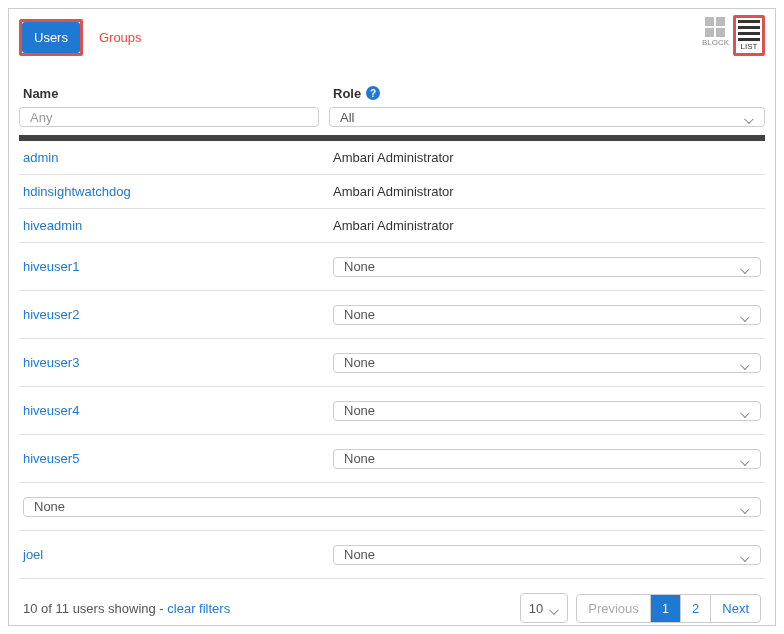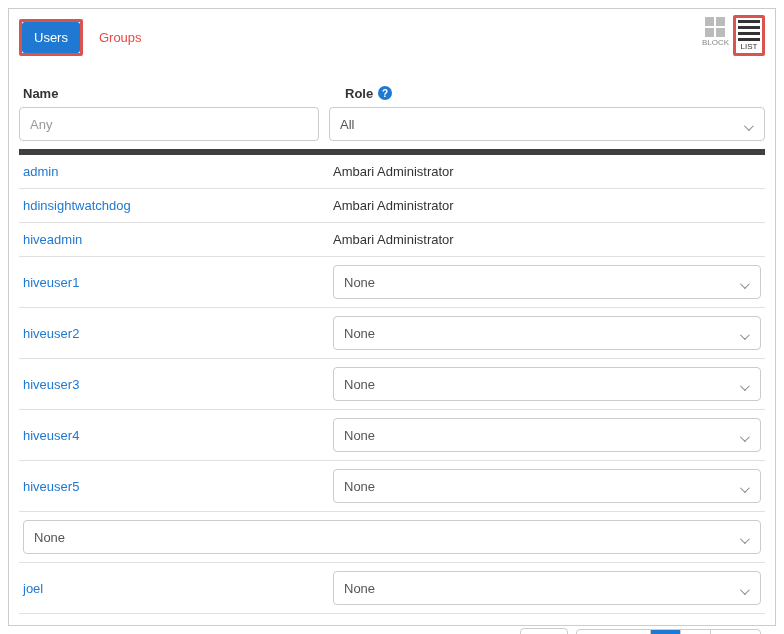--- a/index.html
+++ b/index.html
@@ -78,21 +78,21 @@
     .list-icon {
       width: 22px;
       display: flex;
       flex-direction: column;
       gap: 3px;
       margin-bottom: 1px;
     }
     .list-icon span { height: 3px; background: #333; }
     .columns-header {
       display: flex;
-      gap: 22px;
+      gap: 10px;
       margin-bottom: 6px;
       padding: 0 4px;
     }
     .col-name { width: 300px; }
     .col-role { flex: 1; display: flex; align-items: flex-start; gap: 5px; }
     .col-label { font-weight: 600; color: #333; font-size: 13px; }
     .help-icon {
       width: 14px; height: 14px;
       border-radius: 50%;
       background: #1f78d1;
@@ -101,21 +101,21 @@
       font-weight: bold;
       display: inline-flex;
       align-items: center; justify-content: center;
     }
     .filters {
       display: flex;
       gap: 10px;
       margin-bottom: 8px;
     }
     .filters input, .filters .select, .row .select {
-      height: 34px;
+      height: 20px;
       border: 1px solid #ccc;
       border-radius: 4px;
       padding: 0 10px;
       font-size: 13px;
       color: #555;
       background: #fff;
     }
     .filters input { width: 300px; }
     .filters input::placeholder { color: #999; }
     .filters .select { flex: 1; display: flex; align-items: center; justify-content: space-between; }

